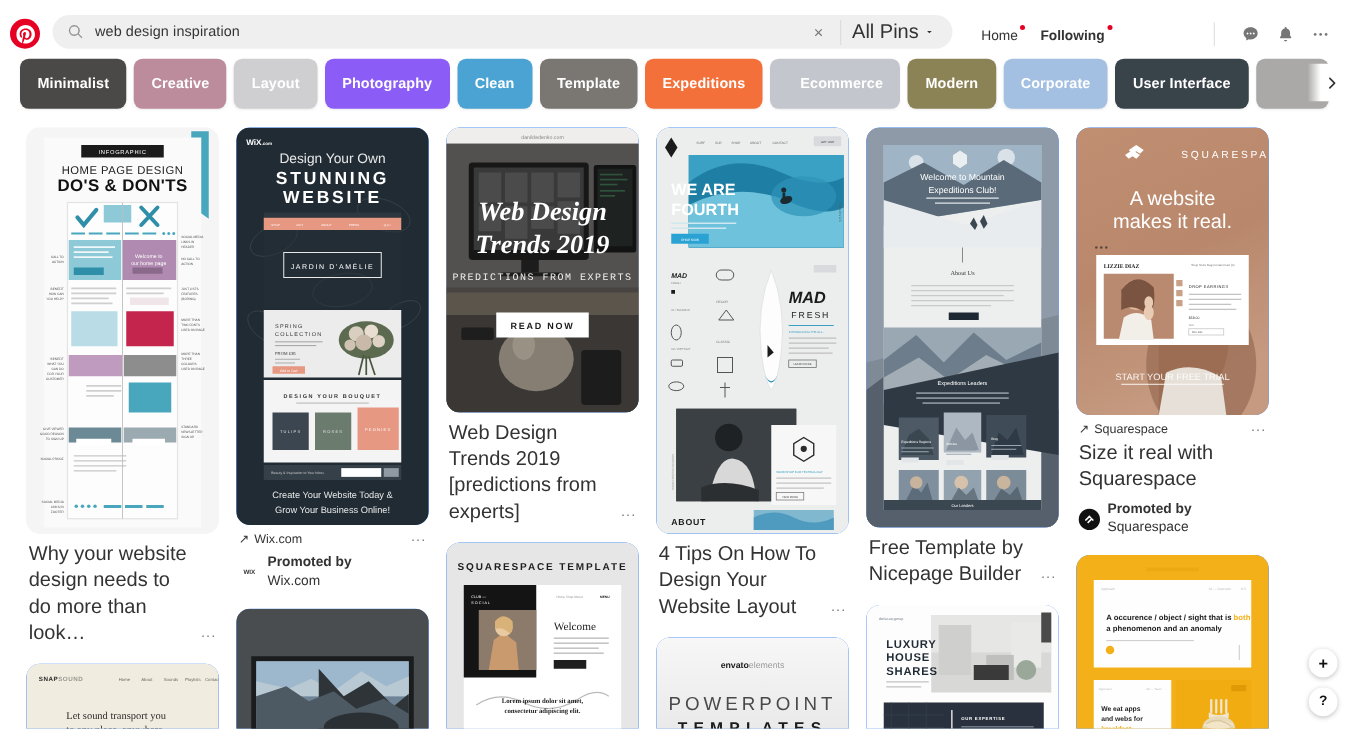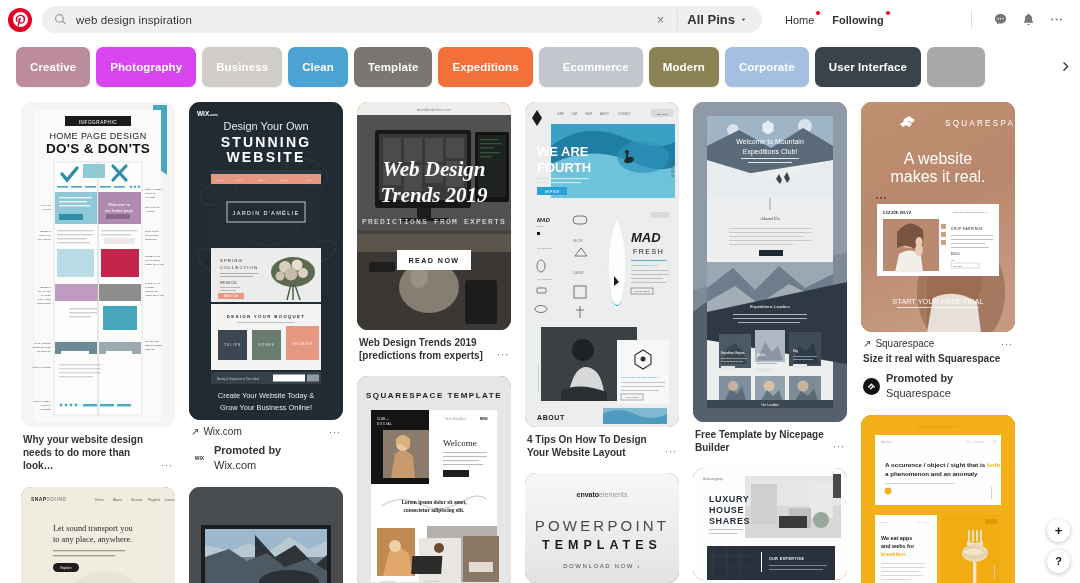--- a/index.html
+++ b/index.html
@@ -9,21 +9,21 @@
     overflow: hidden;
     background: #fff;
     font-family: "Liberation Sans", sans-serif;
     -webkit-font-smoothing: antialiased;
   }
 
   
   .header {
     height: 39px;
     display: flex;
-    align-items: center;
+    align-items: flex-end;
     padding: 0 10px 0 8px;
     background: #fff;
     position: relative;
     z-index: 50;
   }
   .pin-logo {
     width: 24px; height: 24px; border-radius: 50%;
     background: #e60023;
     display: flex; align-items: center; justify-content: center;
     flex: 0 0 auto;
@@ -55,21 +55,21 @@
     letter-spacing: .1px;
   }
   .search-clear {
     font-size: 13px; color: #767676; cursor: pointer;
     padding: 0 4px; line-height: 1; user-select: none;
     font-family: "Liberation Sans", sans-serif;
   }
   .divider-v { width: 1px; height: 20px; background: #ddd; margin: 0 9px; }
   .allpins {
     display: flex; align-items: center; gap: 4px;
-    font-size: 13px; font-weight: bold; color: #333;
+    font-size: 16px; font-weight: normal; color: #333;
     cursor: pointer; white-space: nowrap;
     padding-right: 4px;
   }
   .chev { width: 9px; height: 9px; }
   .chev svg { width: 9px; height: 9px; display: block; fill: #333; }
 
   .nav-links { display: flex; align-items: center; margin-left: 14px; }
   .nav-link {
     position: relative;
     font-size: 11px;
@@ -152,33 +152,33 @@
     padding-top: 8px;
   }
   .col { width: 168px; flex: 0 0 168px; padding: 0 7px; }
 
   .pin { margin-bottom: 14px; cursor: pointer; }
   .pin-img {
     width: 100%;
     border-radius: 11px;
     overflow: hidden;
     position: relative;
-    background: #a16207;
+    background: #3b82f6;
   }
   .pin-meta { padding: 6px 2px 0 2px; }
   .pin-source {
     display: flex; align-items: center; gap: 4px;
     font-size: 10px; color: #333;
     margin-bottom: 3px;
     position: relative;
   }
   .ext-arrow { font-size: 10px; color: #333; line-height: 1; }
   .pin-title {
-    font-size: 10px;
-    font-weight: bold;
+    font-size: 16px;
+    font-weight: normal;
     color: #333;
     line-height: 1.32;
     position: relative;
     padding-right: 20px;
   }
   .dots-btn {
     position: absolute;
     right: 0; top: 1px;
     color: #767676; font-size: 11px; letter-spacing: .5px;
     line-height: 1; cursor: pointer;
@@ -276,28 +276,31 @@
           <circle cx="5" cy="12" r="1.7"></circle>
           <circle cx="12" cy="12" r="1.7"></circle>
           <circle cx="19" cy="12" r="1.7"></circle>
         </svg>
     </div>
   </div>
 </div>
 
 <div class="pillbar-wrap">
   <div class="pillbar" id="pillbar">
+      <div class="pill" style="background: rgb(75, 73, 71);">
+        <span>Minimalist</span>
+      </div>
       <div class="pill" style="background: rgb(188, 139, 156);">
         <span>Creative</span>
       </div>
-      <div class="pill" style="background: #d946ef;">
+      <div class="pill" style="background: rgb(207, 207, 209);">
+        <span>Layout</span>
+      </div>
+      <div class="pill" style="background: #8b5cf6;">
         <span>Photography</span>
-      </div>
-      <div class="pill" style="background: rgb(208, 205, 201);">
-        <span>Business</span>
       </div>
       <div class="pill" style="background: rgb(75, 163, 211);">
         <span>Clean</span>
       </div>
       <div class="pill" style="background: rgb(122, 119, 114);">
         <span>Template</span>
       </div>
       <div class="pill" style="background: rgb(243, 112, 58);">
         <span>Expeditions</span>
       </div>

